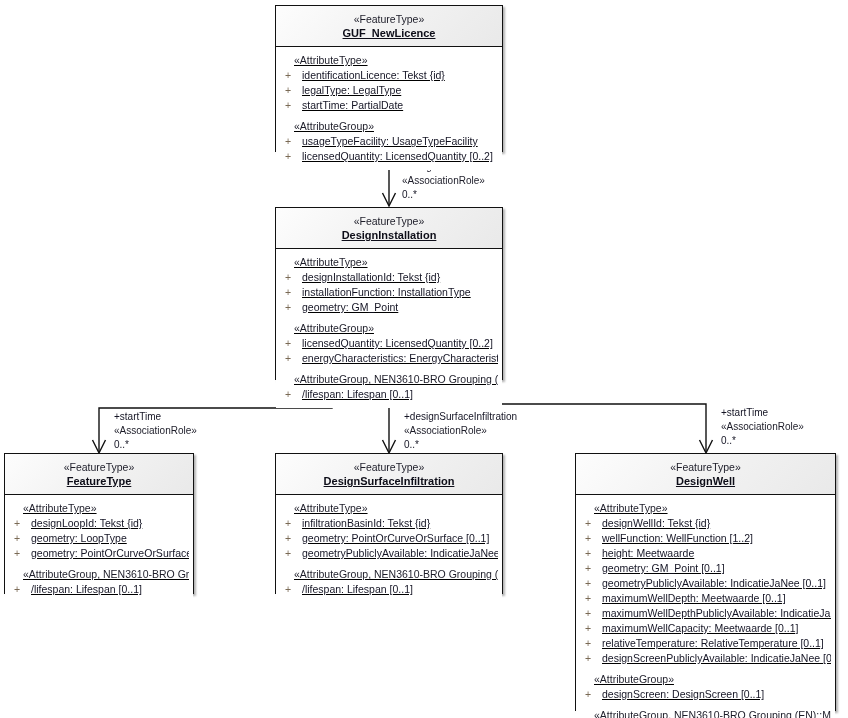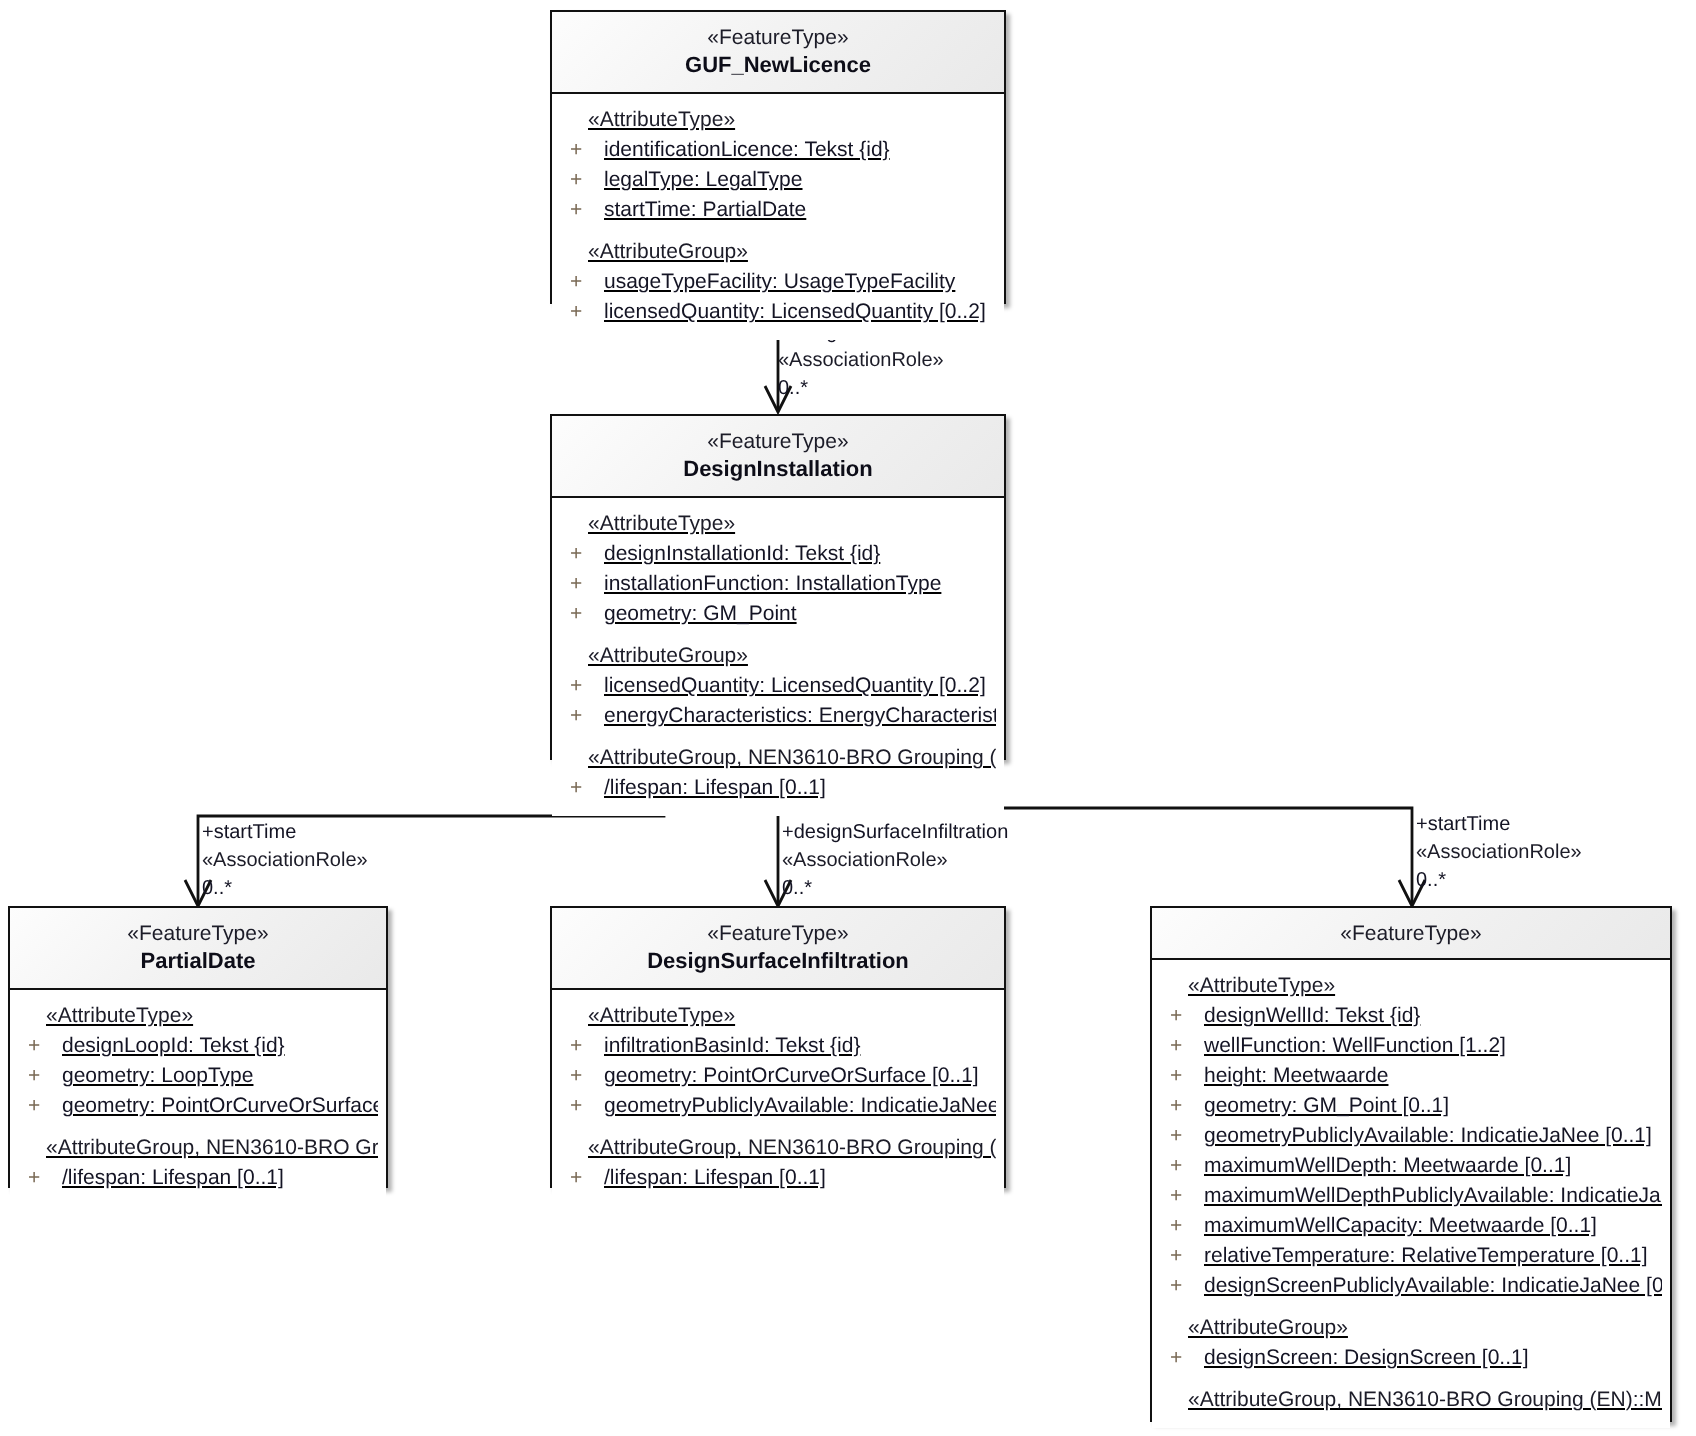--- a/index.html
+++ b/index.html
@@ -41,20 +41,21 @@
     line-height: 14px;
     white-space: nowrap;
   }
   .class-name {
     display: block;
     font-size: 11px;
     font-weight: bold;
     color: #0d0d18;
     line-height: 15px;
     white-space: nowrap;
+    text-decoration: underline;
   }
 
   .uml-body {
     box-sizing: border-box;
     padding: 6px 4px 6px 4px;
     background: #ffffff;
     text-decoration: underline;
   }
 
   .group-label {
@@ -114,20 +115,21 @@
     stroke-width: 1.4;
     fill: none;
   }
 
   .assoc-label {
     position: absolute;
     font-size: 10px;
     color: #141424;
     line-height: 14px;
     white-space: nowrap;
+    margin-left: 13px;
   }
   .assoc-label .role { display: block; color: #141424; }
   .assoc-label .stereo { display: block; color: #1c1c28; }
   .assoc-label .mult { display: block; color: #141424; }
 </style>
 </head>
 <body>
 
 <div id="canvas">
 
@@ -203,21 +205,21 @@
         <span class="attr-row"><span class="attr-vis">+</span><span class="attr-text">energyCharacteristics: EnergyCharacteristics [0..1]</span></span>
         <span class="spacer"></span>
         <span class="group-label">«AttributeGroup, NEN3610-BRO Grouping (EN)::M...</span>
         <span class="attr-row"><span class="attr-vis">+</span><span class="attr-text">/lifespan: Lifespan [0..1]</span></span>
       </div>
   </div>
 
   <div class="uml-class" style="left:4px; top:453px; width:190px; height:141px;">
     <div class="uml-header">
       <span class="stereo-head">«FeatureType»</span>
-      <span class="class-name">PartialDate</span>
+      <span class="class-name">FeatureType</span>
     </div>
     <div class="uml-body">
         <span class="group-label">«AttributeType»</span>
         <span class="attr-row"><span class="attr-vis">+</span><span class="attr-text">designLoopId: Tekst {id}</span></span>
         <span class="attr-row"><span class="attr-vis">+</span><span class="attr-text">geometry: LoopType</span></span>
         <span class="attr-row"><span class="attr-vis">+</span><span class="attr-text">geometry: PointOrCurveOrSurface [0..1]</span></span>
         <span class="spacer"></span>
         <span class="group-label">«AttributeGroup, NEN3610-BRO Groupin...</span>
         <span class="attr-row"><span class="attr-vis">+</span><span class="attr-text">/lifespan: Lifespan [0..1]</span></span>
       </div>
@@ -235,20 +237,21 @@
         <span class="attr-row"><span class="attr-vis">+</span><span class="attr-text">geometryPubliclyAvailable: IndicatieJaNee [0..1]</span></span>
         <span class="spacer"></span>
         <span class="group-label">«AttributeGroup, NEN3610-BRO Grouping (EN)::M...</span>
         <span class="attr-row"><span class="attr-vis">+</span><span class="attr-text">/lifespan: Lifespan [0..1]</span></span>
       </div>
   </div>
 
   <div class="uml-class" style="left:575px; top:453px; width:261px; height:258px;">
     <div class="uml-header">
       <span class="stereo-head">«FeatureType»</span>
+      <span class="class-name">DesignWell</span>
     </div>
     <div class="uml-body">
         <span class="group-label">«AttributeType»</span>
         <span class="attr-row"><span class="attr-vis">+</span><span class="attr-text">designWellId: Tekst {id}</span></span>
         <span class="attr-row"><span class="attr-vis">+</span><span class="attr-text">wellFunction: WellFunction [1..2]</span></span>
         <span class="attr-row"><span class="attr-vis">+</span><span class="attr-text">height: Meetwaarde</span></span>
         <span class="attr-row"><span class="attr-vis">+</span><span class="attr-text">geometry: GM_Point [0..1]</span></span>
         <span class="attr-row"><span class="attr-vis">+</span><span class="attr-text">geometryPubliclyAvailable: IndicatieJaNee [0..1]</span></span>
         <span class="attr-row"><span class="attr-vis">+</span><span class="attr-text">maximumWellDepth: Meetwaarde [0..1]</span></span>
         <span class="attr-row"><span class="attr-vis">+</span><span class="attr-text">maximumWellDepthPubliclyAvailable: IndicatieJaNee [0..1]</span></span>

